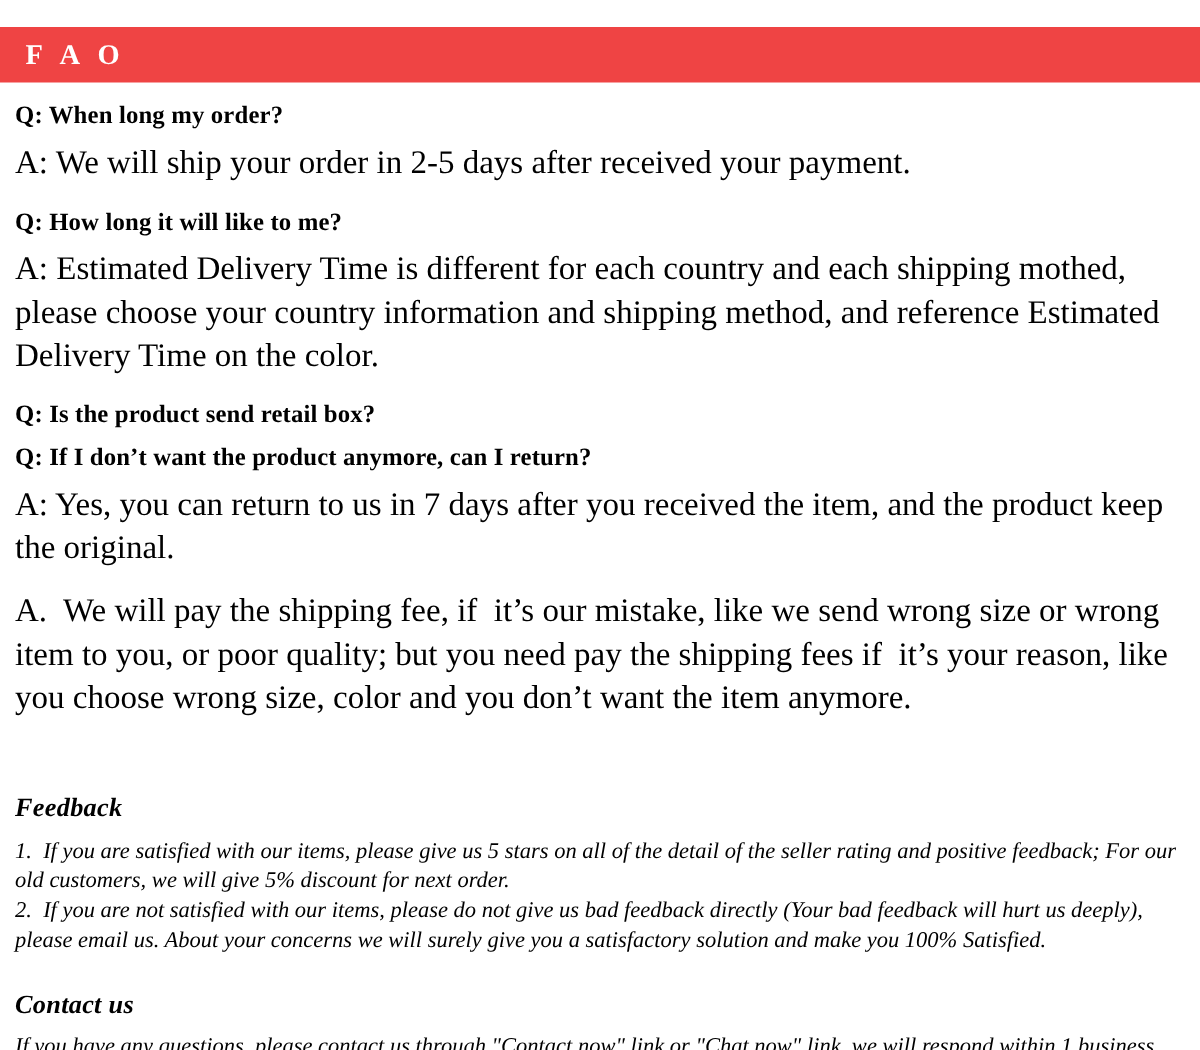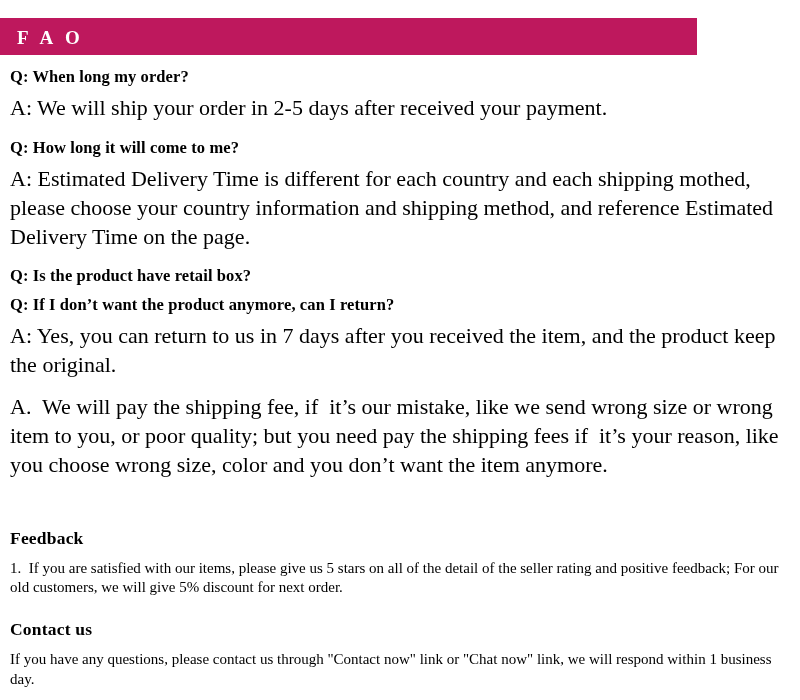--- a/index.html
+++ b/index.html
@@ -19,23 +19,23 @@
     height: 700px;
     position: relative;
     box-sizing: border-box;
   }
 
   
   .title-bar {
     position: absolute;
     left: 0;
     top: 18px;
-    width: 697px;
+    width: 800px;
     height: 37px;
-    background: #be185d;
+    background: #ef4444;
   }
   .title-bar-text {
     position: absolute;
     left: 17px;
     top: 50%;
     transform: translateY(-50%);
     color: #ffffff;
     font-family: "Liberation Serif", "DejaVu Serif", serif;
     font-weight: bold;
     font-size: 19px;
@@ -65,20 +65,21 @@
   .answer {
     font-size: 22px;
     font-weight: normal;
     line-height: 1.31;
     margin: 0 0 14px 0;
     white-space: pre-wrap;
   }
 
   .section {
     margin: 0;
+    font-style: italic;
   }
   .section-gap {
     height: 34px;
   }
   .section-heading {
     font-size: 17.5px;
     font-weight: bold;
     line-height: 1.25;
     margin: 0 0 9px 0;
     letter-spacing: 0.2px;
@@ -106,42 +107,43 @@
   </div>
 
   <div class="content">
 
     <div class="qa-block">
       <p class="question">Q: When long my order?</p>
       <p class="answer">A: We will ship your order in 2-5 days after received your payment.</p>
     </div>
 
     <div class="qa-block">
-      <p class="question">Q: How long it will come to me?</p>
-      <p class="answer">A: Estimated Delivery Time is different for each country and each shipping mothed, please choose your country information and shipping method, and reference Estimated Delivery Time on the page.</p>
+      <p class="question">Q: How long it will like to me?</p>
+      <p class="answer">A: Estimated Delivery Time is different for each country and each shipping mothed, please choose your country information and shipping method, and reference Estimated Delivery Time on the color.</p>
     </div>
 
     <div class="qa-block">
-      <p class="question">Q: Is the product have retail box?</p>
+      <p class="question">Q: Is the product send retail box?</p>
     </div>
 
     <div class="qa-block">
       <p class="question">Q: If  I don’t want the product anymore, can I return?</p>
       <p class="answer">A: Yes, you can return to us in 7 days after you received the item, and the product keep the original.</p>
     </div>
 
     <div class="qa-block">
       <p class="answer">A.  We will pay the shipping fee, if  it’s our mistake, like we send wrong size or wrong item to you, or poor quality; but you need pay the shipping fees if  it’s your reason, like you choose wrong size, color and you don’t want the item anymore.</p>
     </div>
 
     <div class="section-gap"></div>
 
     <div class="section">
       <p class="section-heading">Feedback</p>
       <p class="section-para">1.  If you are satisfied with our items, please give us 5 stars on all of the detail of the seller rating and positive feedback; For our old customers, we will give 5% discount for next order.</p>
+      <p class="section-para">2.  If you are not satisfied with our items, please do not give us bad feedback directly (Your bad feedback will hurt us deeply), please email us. About your concerns we will surely give you a satisfactory solution and make you 100% Satisfied.</p>
     </div>
 
     <div class="contact-gap"></div>
 
     <div class="section">
       <p class="section-heading">Contact us</p>
       <p class="section-para">If you have any questions, please contact us through "Contact now" link or "Chat now" link, we will respond within 1 business day.</p>
     </div>
 
   </div>

